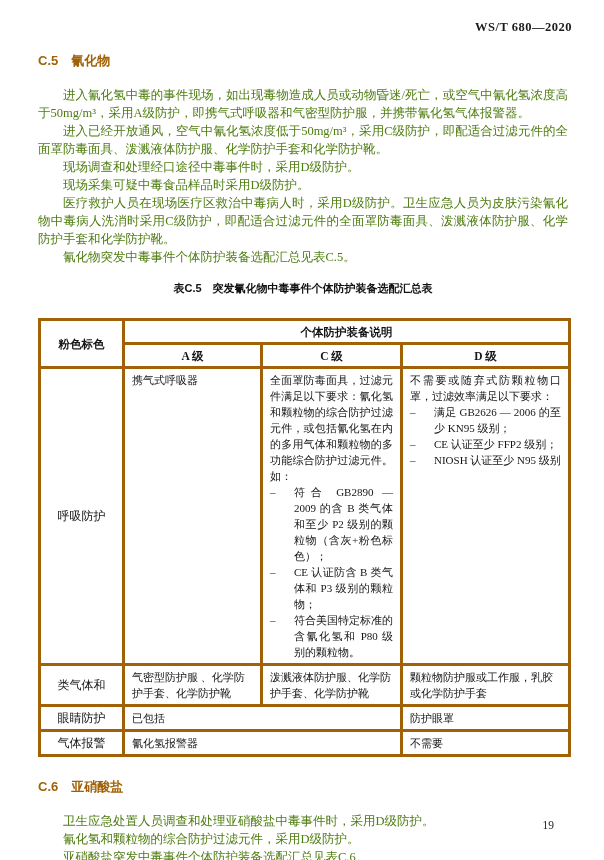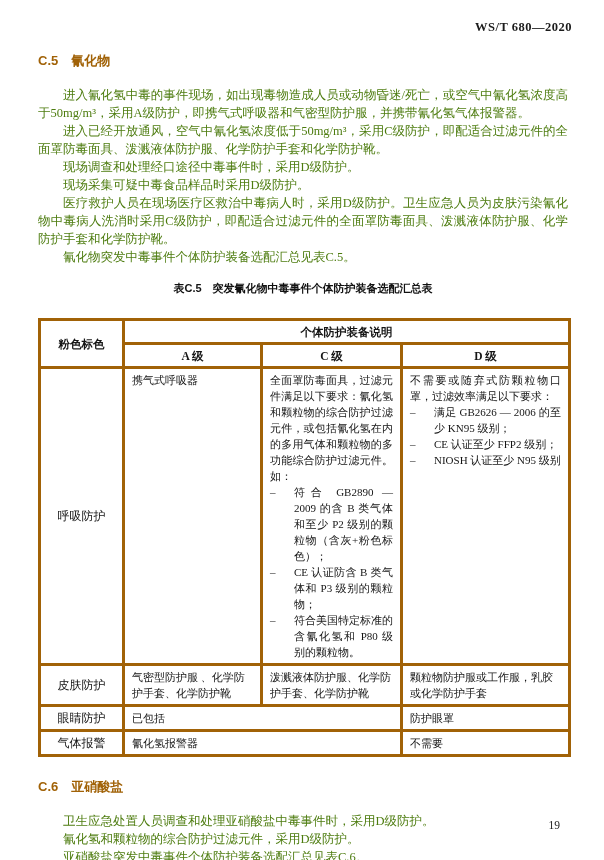--- a/index.html
+++ b/index.html
@@ -64,21 +64,21 @@
   .cell-intro{text-align:justify;}
   .li{display:flex;margin-top:0;}
   .li .dash{width:24px;flex:none;}
   .li .txt{flex:1;text-align:justify;}
   .row-resp{height:214px;}
   .row-skin{height:38px;}
   .row-eye{height:19px;}
   .row-gas{height:19px;}
   .sec2-heading{margin-top:22px;}
   .page-num{
-    position:absolute;top:819px;right:44px;
+    position:absolute;top:819px;right:50px;
     font-size:11.5px;color:#222;
   }
 </style>
 </head>
 <body>
 
 <div class="page">
 
   <div class="doc-ref">WS/T 680—2020</div>
 
@@ -144,21 +144,21 @@
               <span class="dash">–</span>
               <span class="txt">CE 认证至少 FFP2 级别；</span>
             </div>
             <div class="li">
               <span class="dash">–</span>
               <span class="txt">NIOSH 认证至少 N95 级别</span>
             </div>
           </td>
         </tr>
         <tr class="row-skin">
-          <th class="row-label">皮肤防护</th>
+          <th class="row-label">类气体和</th>
           <td>气密型防护服 、化学防护手套、化学防护靴</td>
           <td>泼溅液体防护服、化学防护手套、化学防护靴</td>
           <td>颗粒物防护服或工作服，乳胶或化学防护手套</td>
         </tr>
         <tr class="row-eye">
           <th class="row-label">眼睛防护</th>
           <td colspan="2" class="center">已包括</td>
           <td class="center">防护眼罩</td>
         </tr>
         <tr class="row-gas">

